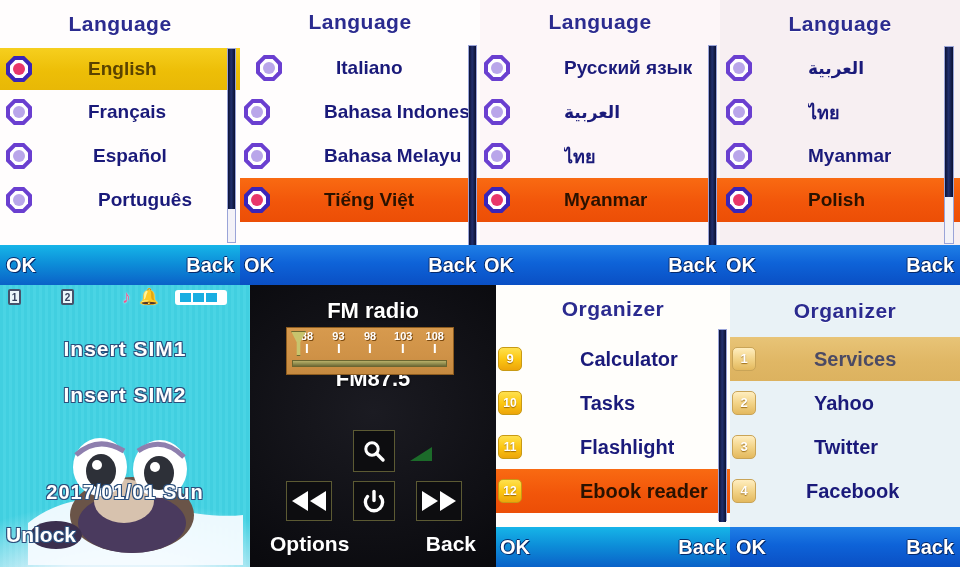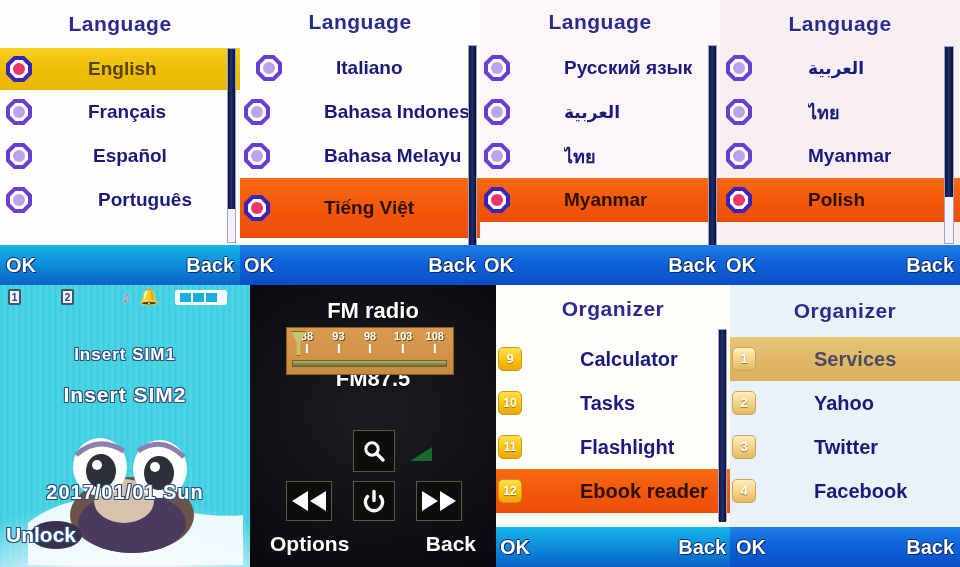--- a/index.html
+++ b/index.html
@@ -305,21 +305,21 @@
           </div>
         <div class="label" style="font-size:19px;margin-left:12px;">Bahasa  Indones</div>
       </div>
       <div class="row" style="height:44px;padding-left:4px;">
         <div class="radio">
             <i></i>
             <b></b>
           </div>
         <div class="label" style="font-size:19px;margin-left:12px;">Bahasa  Melayu</div>
       </div>
-      <div class="row sel-orange" style="height:60px;padding-left:4px;">
+      <div class="row sel-orange" style="height:44px;padding-left:4px;">
         <div class="radio on">
             <i></i>
             <b></b>
           </div>
         <div class="label" style="font-size:19px;margin-left:12px;">Tiếng  Việt</div>
       </div>
     </div>
     <div class="sbar" style="right:3px;top:45px;width:9px;height:200px;">
       <div class="thumb" style="top:0;height:200px;"></div>
     </div>
@@ -417,21 +417,21 @@
       <div class="simicon" style="margin-left:40px;">2</div>
       <div class="note" style="margin-left:48px;">♪</div>
       <div class="bell" style="margin-left:8px;">🔔</div>
       <div class="batt" style="margin-left:16px;">
         <em></em>
           <em></em>
           <em></em>
       </div>
     </div>
 
-    <div class="screentext" style="top:60px;font-size:17px;">Insert  SIM1</div>
+    <div class="screentext" style="top:52px;font-size:21px;">Insert  SIM1</div>
     <div class="screentext" style="top:98px;font-size:21px;">Insert  SIM2</div>
 
     <svg class="critter" viewBox="0 0 215 170">
       <path d="M0 128 C 30 104, 66 100, 100 106 C 140 113, 180 124, 215 120 L215 170 L0 170 Z" fill="#f4fbff" opacity=".95"></path>
       <ellipse cx="104" cy="120" rx="62" ry="38" fill="#6a5448"></ellipse>
       <ellipse cx="104" cy="128" rx="54" ry="30" fill="#4a3a5e"></ellipse>
       <ellipse cx="96" cy="106" rx="30" ry="22" fill="#d7c2ae"></ellipse>
       <ellipse cx="72" cy="72" rx="27" ry="29" fill="#ffffff"></ellipse>
       <ellipse cx="132" cy="74" rx="27" ry="29" fill="#ffffff"></ellipse>
       <ellipse cx="73" cy="76" rx="15" ry="17" fill="#2d3038"></ellipse>
@@ -541,21 +541,21 @@
       <div class="row" style="height:44px;padding-left:2px;">
         <div class="badge pale">2</div>
         <div class="label" style="font-size:20px;margin-left:16px;">Yahoo</div>
       </div>
       <div class="row" style="height:44px;padding-left:2px;">
         <div class="badge pale">3</div>
         <div class="label" style="font-size:20px;margin-left:16px;">Twitter</div>
       </div>
       <div class="row" style="height:44px;padding-left:2px;">
         <div class="badge pale">4</div>
-        <div class="label" style="font-size:20px;margin-left:16px;">Facebook</div>
+        <div class="label" style="font-size:20px;margin-left:8px;">Facebook</div>
       </div>
     </div>
     <div class="softbar blue" style="height:40px;padding:0 6px;font-size:20px;">
       <span>OK</span>
       <span>Back</span>
     </div>
   </div>
 
 </div>
 

